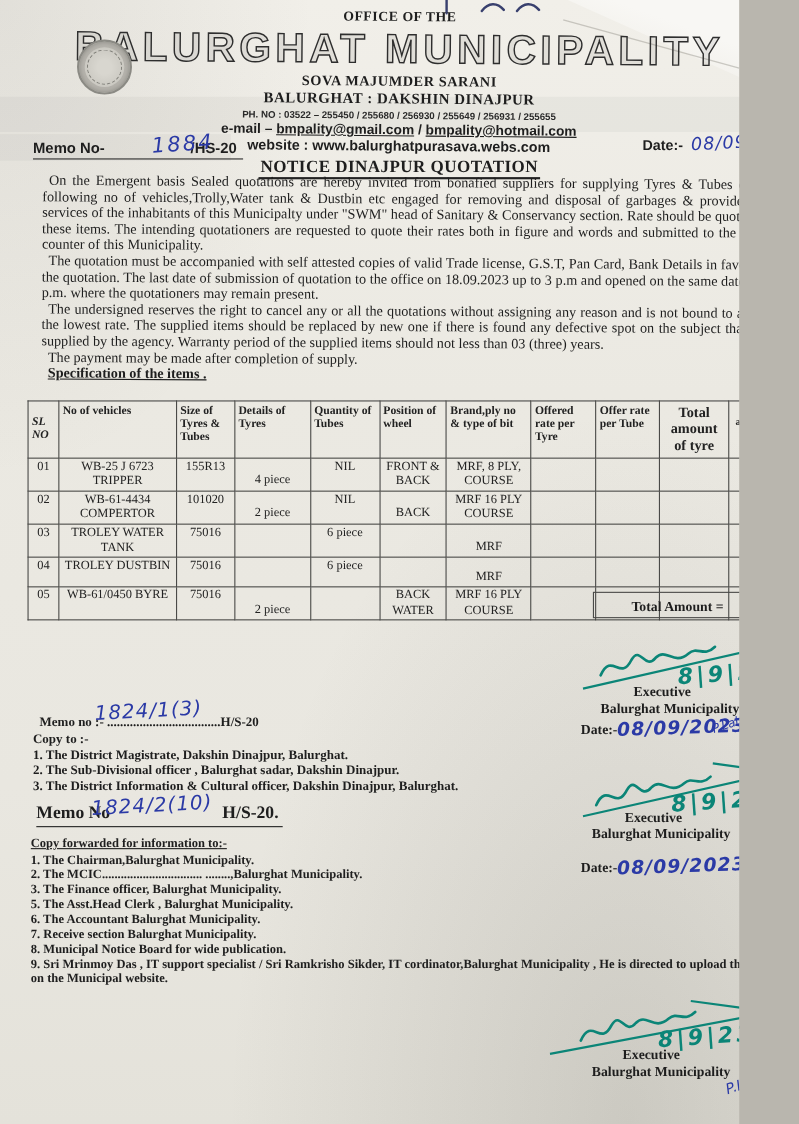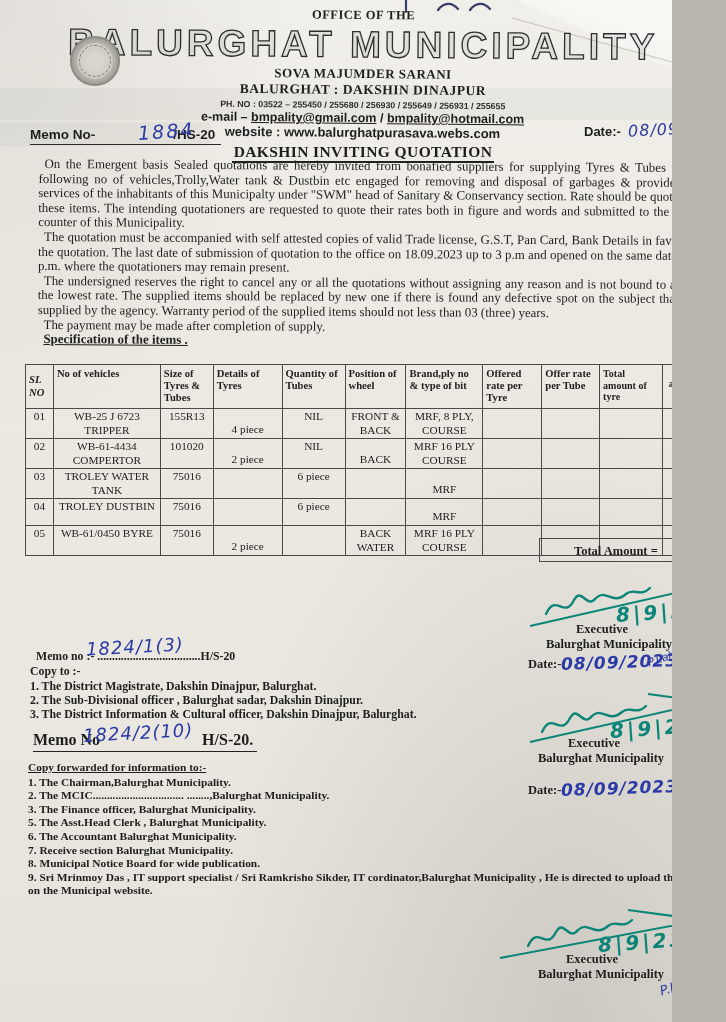--- a/index.html
+++ b/index.html
@@ -121,21 +121,21 @@
     </div>
     <div class="webline">website : www.balurghatpurasava.webs.com</div>
   </div>
   <div class="seal"></div>
 
   <div class="memo-row"><span>Memo No-</span><span class="memo-gap"></span><span>/HS-20</span></div>
   <span class="hw hw-memo1">1884</span>
   <div class="date-row"><span>Date:-</span></div>
   <span class="hw hw-date1">08/09/2023</span>
 
-  <div class="notice-title"><span>DAKSHIN INVITING QUOTATION</span></div>
+  <div class="notice-title"><span>NOTICE DINAJPUR QUOTATION</span></div>
 
   <div class="bodytext">
     <p>On the Emergent basis Sealed quotations  are hereby  invited from bonafied suppliers for supplying Tyres &amp; Tubes of the following no of vehicles,Trolly,Water tank &amp; Dustbin etc engaged for removing and disposal of garbages &amp; provided the services of the inhabitants of this Municipalty  under "SWM" head  of Sanitary &amp; Conservancy  section.  Rate should be quoted for these items. The intending quotationers are requested to quote their rates both in figure and words and submitted to the office counter of this Municipality.</p>
     <p>The quotation must be accompanied with self attested copies of valid Trade license, G.S.T, Pan Card, Bank Details   in favour of the quotation. The last date of submission of quotation to the office on 18.09.2023 up to 3 p.m and opened on the same date on 4 p.m. where the quotationers may remain present.</p>
     <p>The undersigned reserves the right to cancel any or all the quotations without assigning any reason and is not bound to accept the  lowest rate. The supplied items should be replaced by new one if there is found any defective spot on the subject that was supplied by the agency. Warranty period of the supplied items should not less than 03 (three) years.</p>
     <p>The payment may be made after completion of supply.</p>
     <p class="spec">Specification of the items .</p>
   </div>
 
   <table class="spec-table">
@@ -156,21 +156,21 @@
       <tr>
         <th class="slno">SL NO</th>
         <th>No of vehicles</th>
         <th>Size of Tyres &amp; Tubes</th>
         <th>Details of Tyres</th>
         <th>Quantity of Tubes</th>
         <th>Position of wheel</th>
         <th>Brand,ply no &amp; type of bit</th>
         <th>Offered rate per Tyre</th>
         <th>Offer rate per Tube</th>
-        <th style="font-size:10px;text-align:left;">Total amount of tyre</th>
+        <th style="font-size:13px;text-align:center;">Total amount of tyre</th>
         <th style="font-size:9.3px;text-align:center;margin-left:12px;">Total amount of tube</th>
       </tr>
     </thead>
     <tbody>
       <tr class="r">
         <td class="vt">01</td>
         <td class="vt">WB-25 J 6723 TRIPPER</td>
         <td class="vt">155R13</td>
         <td class="vb">4 piece</td>
         <td class="vt">NIL</td>

